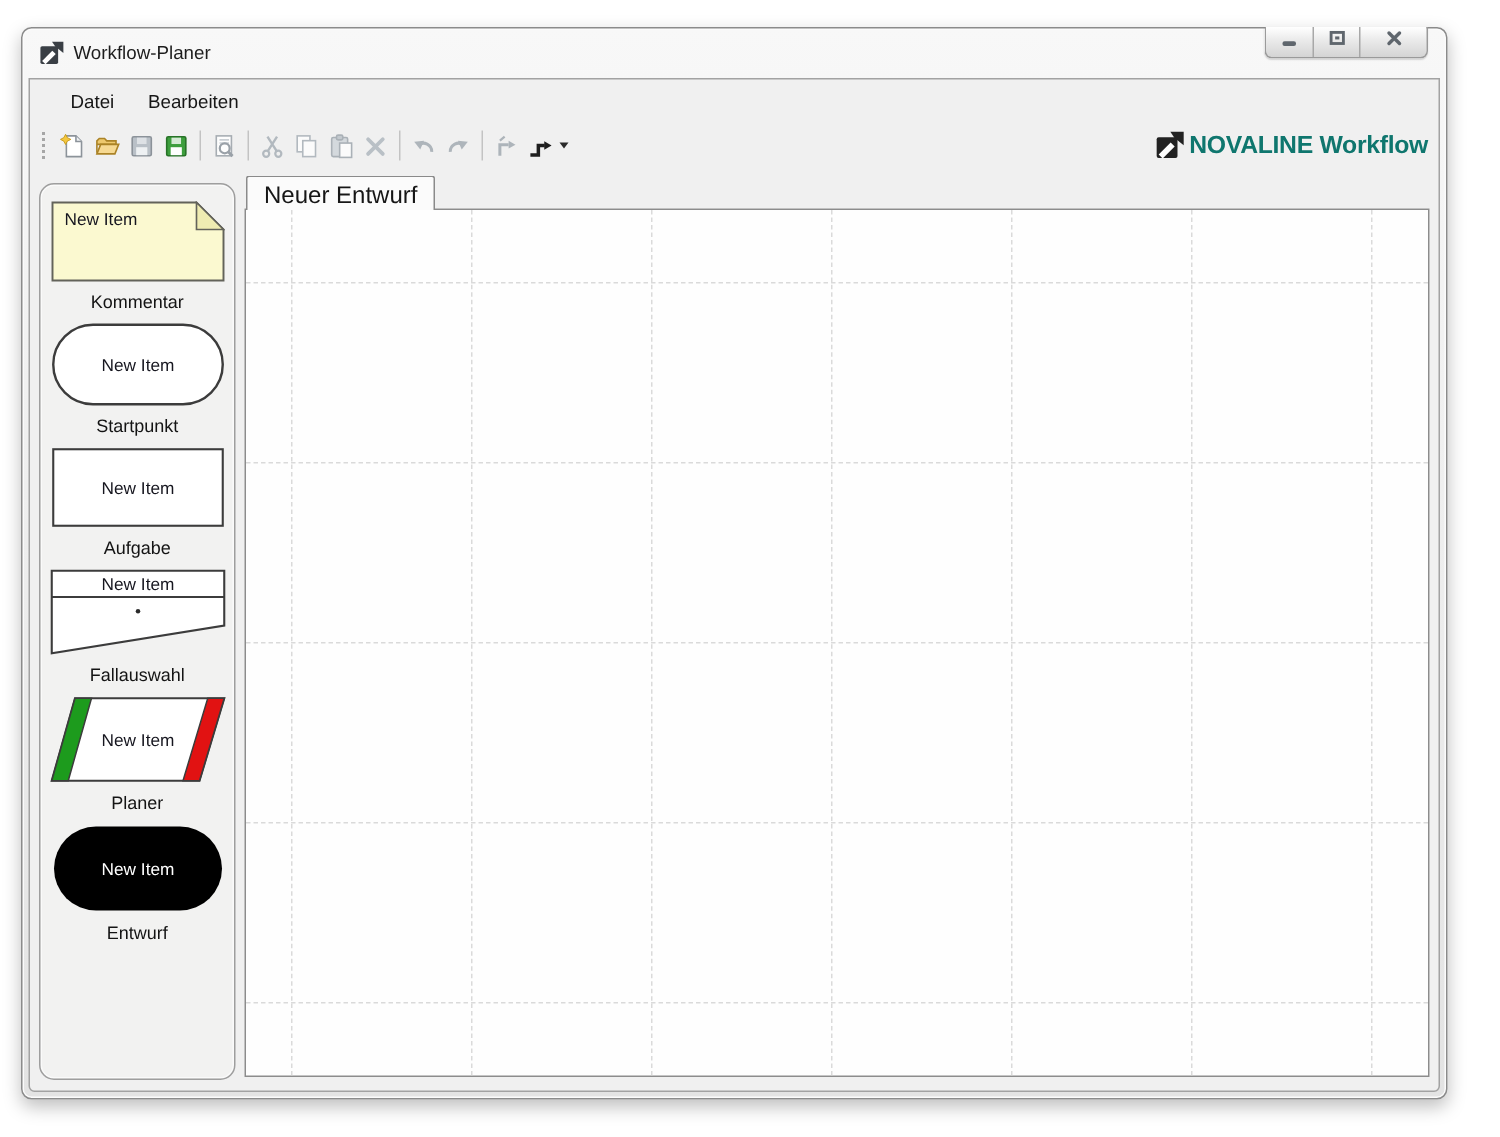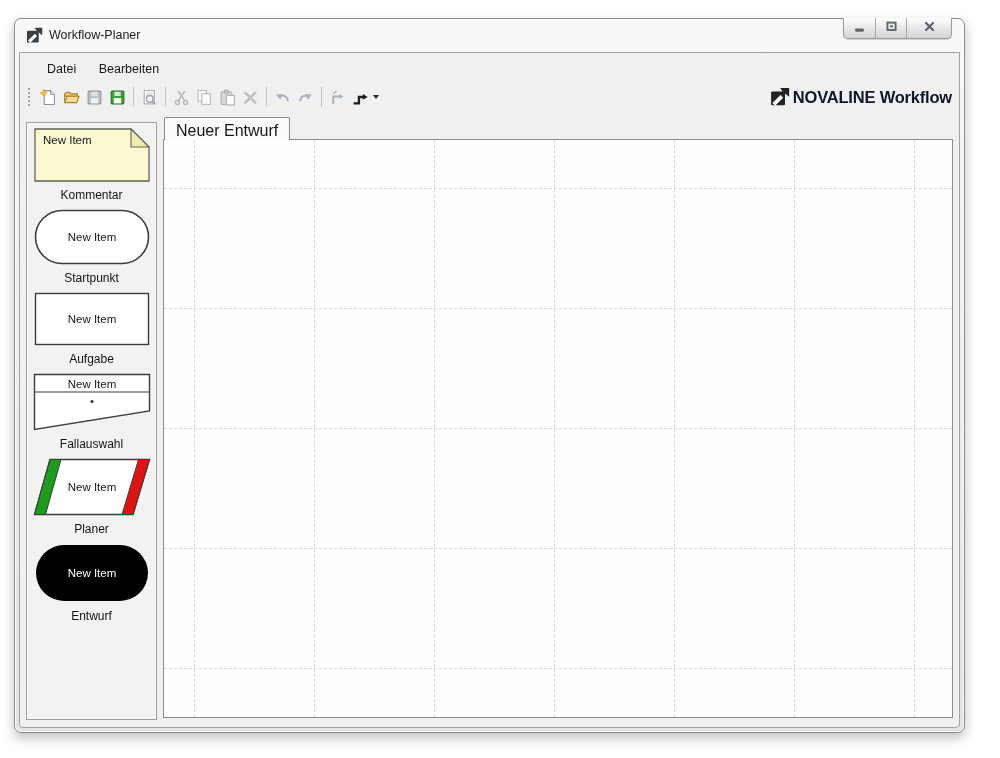--- a/index.html
+++ b/index.html
@@ -31,26 +31,26 @@
   .menu-item { display:inline-block; font-size:12.5px; color:#161616; padding:2px 7px; margin-right:4px; }
 
   .toolbar { position:absolute; left:0; right:0; top:28px; height:32px; display:flex; align-items:center; padding-left:7px; }
   .grip { width:3px; height:18px; border-left:2px dotted #a6a6a6; margin:0 6px 0 1px; }
   .tb-btn { width:23px; height:23px; display:flex; align-items:center; justify-content:center; border-radius:2px; }
   .tb-sep { width:1px; height:20px; background:#c3c3c3; margin:0 4px; }
   .caret { width:0; height:0; border-left:3.5px solid transparent; border-right:3.5px solid transparent;
     border-top:4px solid #2a2a2a; margin:0 4px 0 1px; }
   .brand { position:absolute; right:7px; top:50%; transform:translateY(-50%);
     display:flex; align-items:center; gap:3px; }
-  .brand-text { font-size:16.5px; font-weight:bold; color:#0f172a; letter-spacing:-0.2px; }
+  .brand-text { font-size:16.5px; font-weight:bold; color:#0f766e; letter-spacing:-0.2px; }
 
   
   .sidebar { position:absolute; left:6px; top:69px; width:131px; height:598px;
-    border:1px solid #9e9e9e; border-radius:0; background:#f2f2f1;
-    box-shadow:inset 0 0 0 1px #fafafa; padding-top:5px; overflow:hidden; }
+    border:1px solid #9e9e9e; border-radius:10px; background:#f2f2f1;
+    box-shadow:inset 0 0 0 1px #fafafa; padding-top:11px; overflow:hidden; }
   .pal-item { display:flex; flex-direction:column; align-items:center; margin-bottom:7px; }
   .pal-shape { line-height:0; }
   .pal-caption { font-size:12px; color:#141414; margin-top:6px; }
 
   
   .canvas-area { position:absolute; left:143px; top:64px; right:6px; height:601px; }
   .doc-tab { position:relative; z-index:2; display:inline-block; height:23px; line-height:21px;
     margin-left:1px; padding:2px 11px; font-size:16px; color:#161616;
     border:1px solid #8a8a8a; border-bottom:none; border-radius:2px 2px 0 0;
     background:#fbfbfb; }

